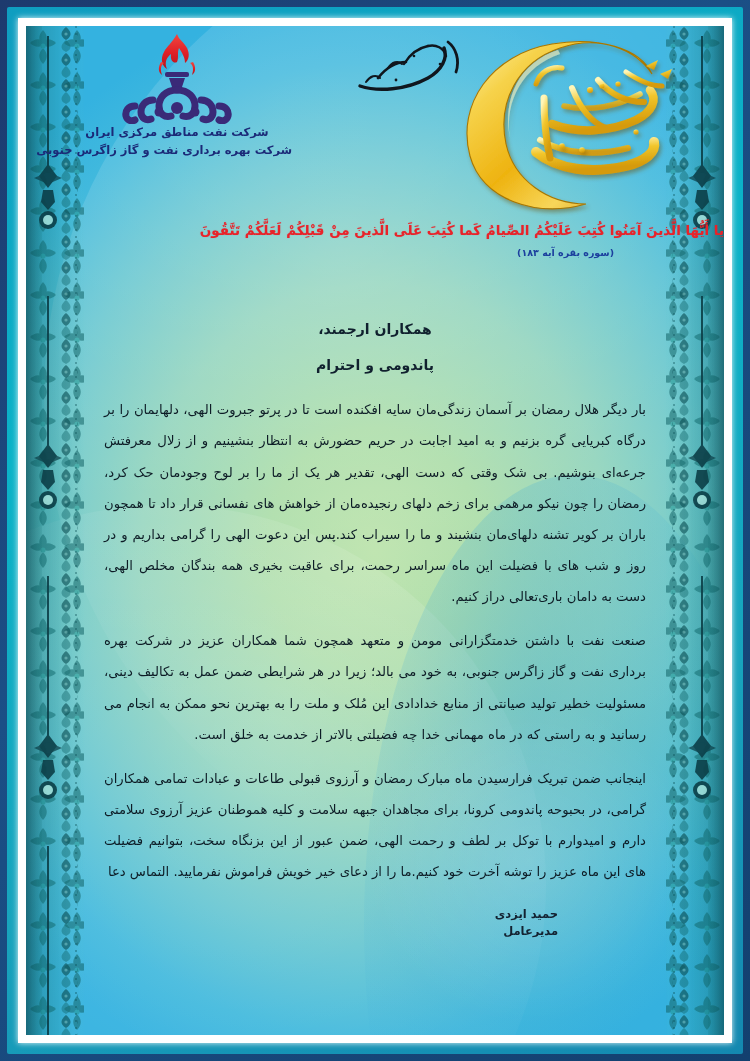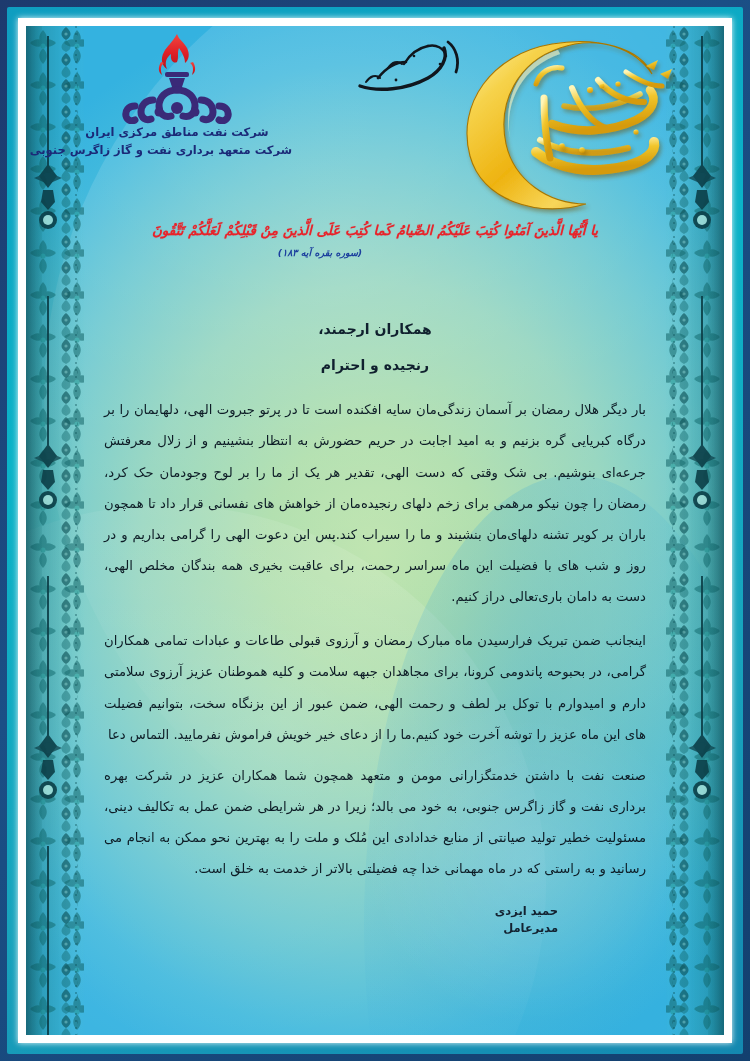--- a/index.html
+++ b/index.html
@@ -119,23 +119,21 @@
     letter-spacing: 0;
     white-space: nowrap;
     direction: rtl;
   }
 
   
   .verse-block {
     position: absolute;
     top: 192px;
     left: 0; right: 0;
-    text-align: center;
     direction: rtl;
-    font-style: italic;
   }
   .verse-ar {
     color: #e8232a;
     font-size: 13.5px;
     font-weight: bold;
     line-height: 1.9;
     letter-spacing: .2px;
     text-shadow: 0 0 1px rgba(232,35,42,.35);
   }
   .verse-fa {
@@ -427,36 +425,36 @@
             <path d="M18 74 C 11 74, 8 79, 9 84 C 10 88, 14 90, 18 88"></path>
             <path d="M102 74 C 109 74, 112 79, 111 84 C 110 88, 106 90, 102 88"></path>
           </g>
           <g fill="#3a2a78">
             <circle cx="60" cy="76" r="6"></circle>
             <circle cx="42" cy="80" r="4.5"></circle>
             <circle cx="78" cy="80" r="4.5"></circle>
           </g>
         </svg>
         <div class="org-line">شرکت نفت مناطق مرکزی ایران</div>
-        <div class="org-line">شرکت متعهد برداری نفت و گاز زاگرس جنوبی</div>
+        <div class="org-line">شرکت بهره برداری نفت و گاز زاگرس جنوبی</div>
       </div>
     </div>
 
     <div class="verse-block">
       <div class="verse-ar">یا أَیُّهَا الَّذینَ آمَنُوا کُتِبَ عَلَیْکُمُ الصِّیامُ کَما کُتِبَ عَلَی الَّذینَ مِنْ قَبْلِکُمْ لَعَلَّکُمْ تَتَّقُونَ</div>
       <div class="verse-src">(سوره بقره آیه ۱۸۳)</div>
     </div>
 
     <div class="letter">
       <div class="salutation">همکاران ارجمند،</div>
-      <div class="salutation second">رنجیده و احترام</div>
+      <div class="salutation second">پاندومی و احترام</div>
 
       <p class="para">بار دیگر هلال رمضان بر آسمان زندگی‌مان سایه افکنده است تا در پرتو جبروت الهی، دلهایمان را بر درگاه کبریایی گره بزنیم و به امید اجابت در حریم حضورش به انتظار بنشینیم و از زلال معرفتش جرعه‌ای بنوشیم. بی شک وقتی که دست الهی، تقدیر هر یک از ما را بر لوح وجودمان حک کرد، رمضان را چون نیکو مرهمی برای زخم دلهای رنجیده‌مان از خواهش های نفسانی قرار داد تا همچون باران بر کویر تشنه دلهای‌مان بنشیند و ما را سیراب کند.پس این دعوت الهی را گرامی بداریم و در روز و شب های با فضیلت این ماه سراسر رحمت، برای عاقبت بخیری همه بندگان مخلص الهی، دست به دامان باری‌تعالی دراز کنیم.</p>
+      <p class="para">صنعت نفت با داشتن خدمتگزارانی مومن و متعهد همچون شما همکاران عزیز در شرکت بهره برداری نفت و گاز زاگرس جنوبی، به خود می بالد؛ زیرا در هر شرایطی ضمن عمل به تکالیف دینی، مسئولیت خطیر تولید صیانتی از منابع خدادادی این مُلک و ملت را به بهترین نحو ممکن به انجام می رسانید و به راستی که در ماه مهمانی خدا چه فضیلتی بالاتر از خدمت به خلق است.</p>
       <p class="para last">اینجانب ضمن تبریک فرارسیدن ماه مبارک رمضان و آرزوی قبولی طاعات و عبادات تمامی همکاران گرامی، در بحبوحه پاندومی کرونا، برای مجاهدان جبهه سلامت و کلیه هموطنان عزیز آرزوی سلامتی دارم و امیدوارم با توکل بر لطف و رحمت الهی، ضمن عبور از این بزنگاه سخت، بتوانیم فضیلت های این ماه عزیز را توشه آخرت خود کنیم.ما را از دعای خیر خویش فراموش نفرمایید. التماس دعا</p>
-      <p class="para">صنعت نفت با داشتن خدمتگزارانی مومن و متعهد همچون شما همکاران عزیز در شرکت بهره برداری نفت و گاز زاگرس جنوبی، به خود می بالد؛ زیرا در هر شرایطی ضمن عمل به تکالیف دینی، مسئولیت خطیر تولید صیانتی از منابع خدادادی این مُلک و ملت را به بهترین نحو ممکن به انجام می رسانید و به راستی که در ماه مهمانی خدا چه فضیلتی بالاتر از خدمت به خلق است.</p>
 
       <div class="signature">
         <div class="sig-name">حمید ایزدی</div>
         <div class="sig-title">مدیرعامل</div>
       </div>
     </div>
 
   </div>
 </div>
 

